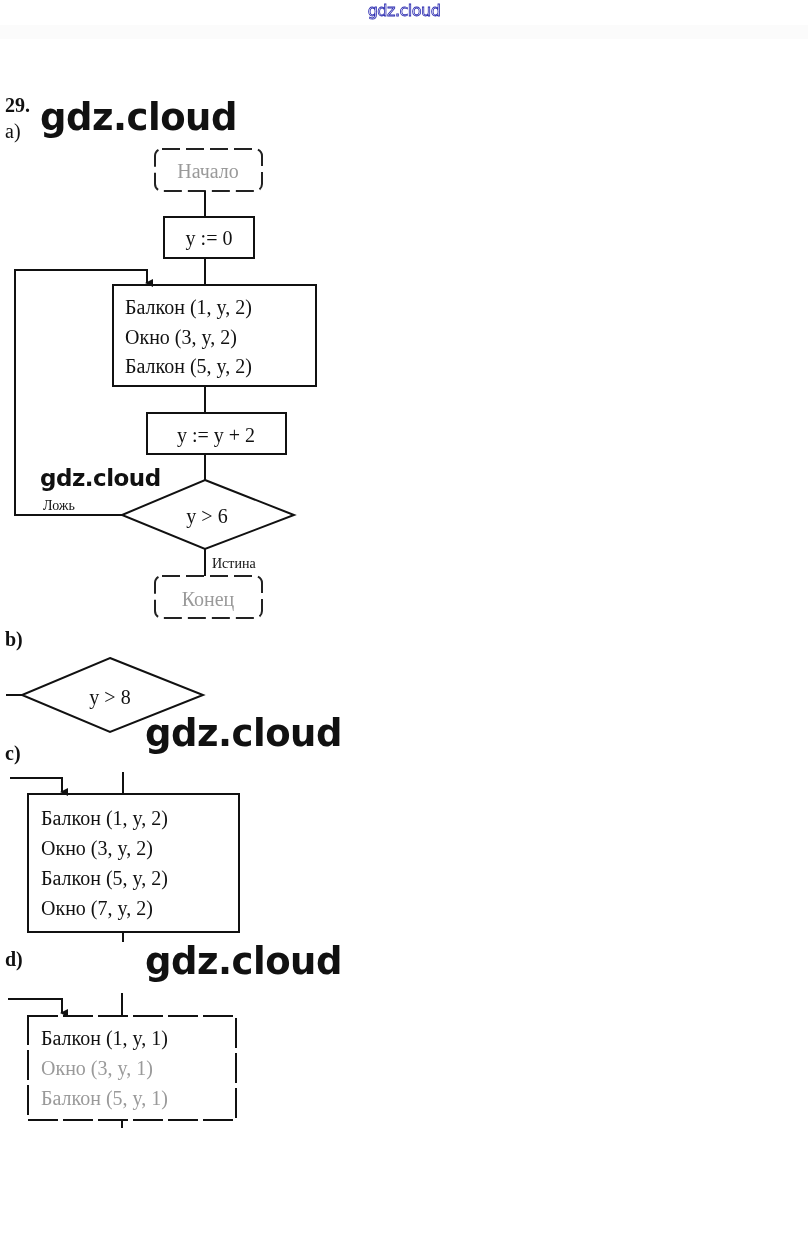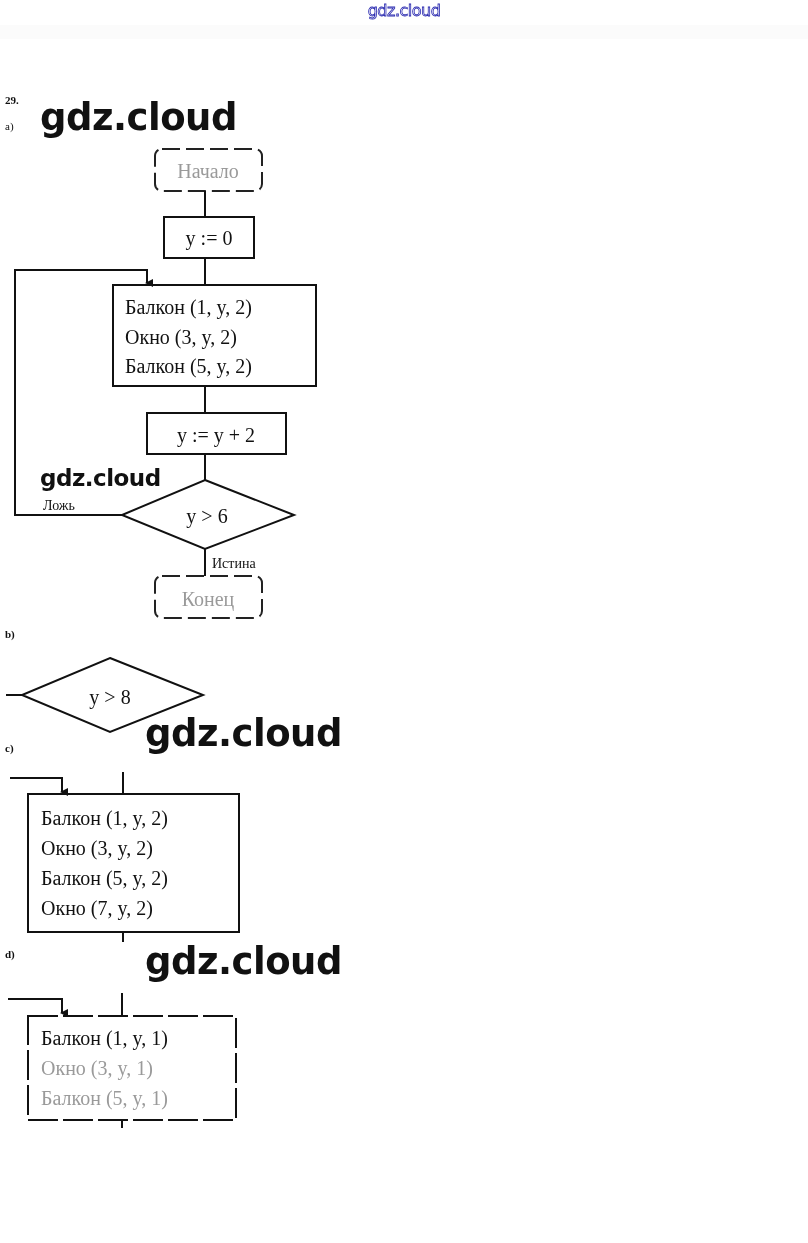--- a/index.html
+++ b/index.html
@@ -3,21 +3,21 @@
 <meta charset="utf-8">
 <style>
   html, body { margin: 0; padding: 0; }
   body { width: 808px; height: 1243px; background: #ffffff; position: relative; overflow: hidden; font-family: "Liberation Serif", serif; color: #111; }
   .topbar { position: absolute; left: 0; top: 0; width: 808px; height: 25px; background: #ffffff; }
   .topbar-below { position: absolute; left: 0; top: 25px; width: 808px; height: 14px; background: #fbfbfb; }
   .site-link { position: absolute; top: 1px; left: 0; width: 808px; text-align: center; font-family: "DejaVu Sans", sans-serif; font-size: 16px; color: #ffffff; -webkit-text-stroke: 0.8px #2a2ab0; letter-spacing: -0.5px; text-decoration: none; }
   .wm { position: absolute; font-family: "DejaVu Sans", sans-serif; font-weight: bold; color: #111; letter-spacing: -0.5px; }
   .wm.big { font-size: 37px; }
   .wm.small { font-size: 23px; }
-  .label { position: absolute; font-family: "Liberation Serif", serif; font-weight: bold; font-size: 11px; color: #111; }
+  .label { position: absolute; font-family: "Liberation Serif", serif; font-weight: bold; font-size: 20px; color: #111; }
   svg.flow { position: absolute; left: 0; top: 0; }
   svg text { font-family: "Liberation Serif", serif; fill: #111; }
   .faded { fill: #9a9a9a; }
 </style>
 </head>
 <body>
 
 <div class="topbar">
   <a class="site-link">gdz.cloud</a>
 </div>

